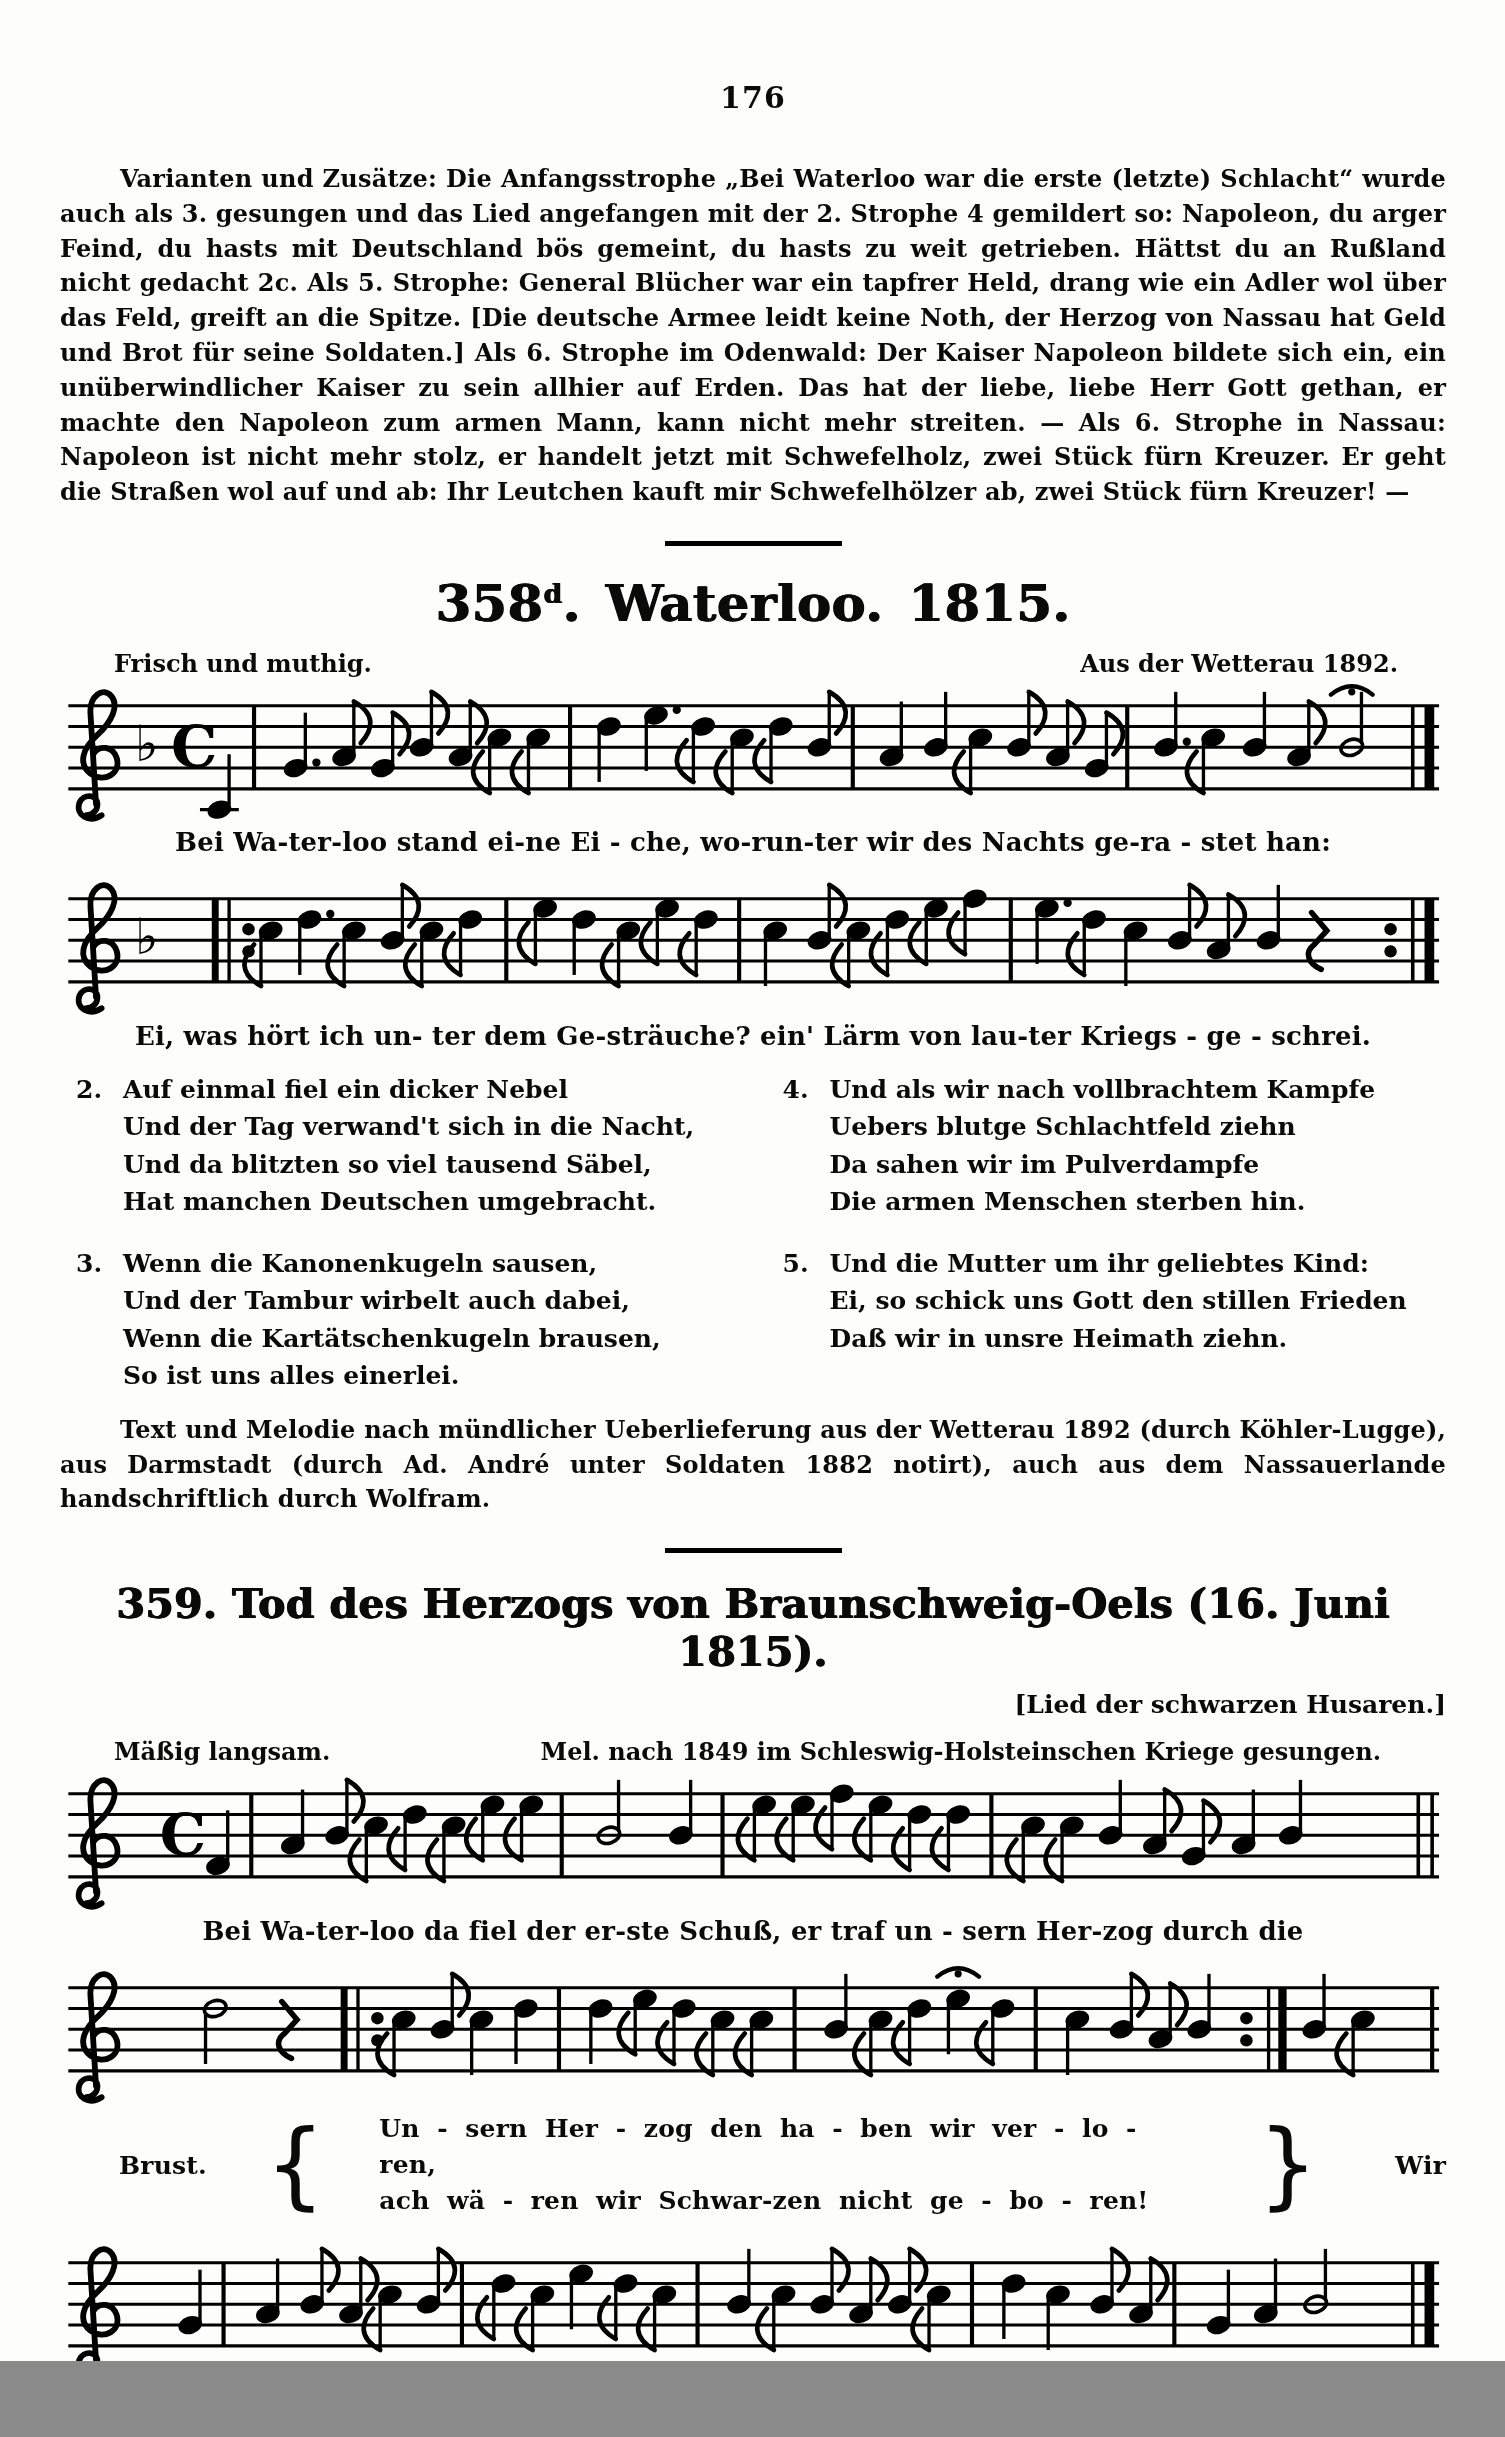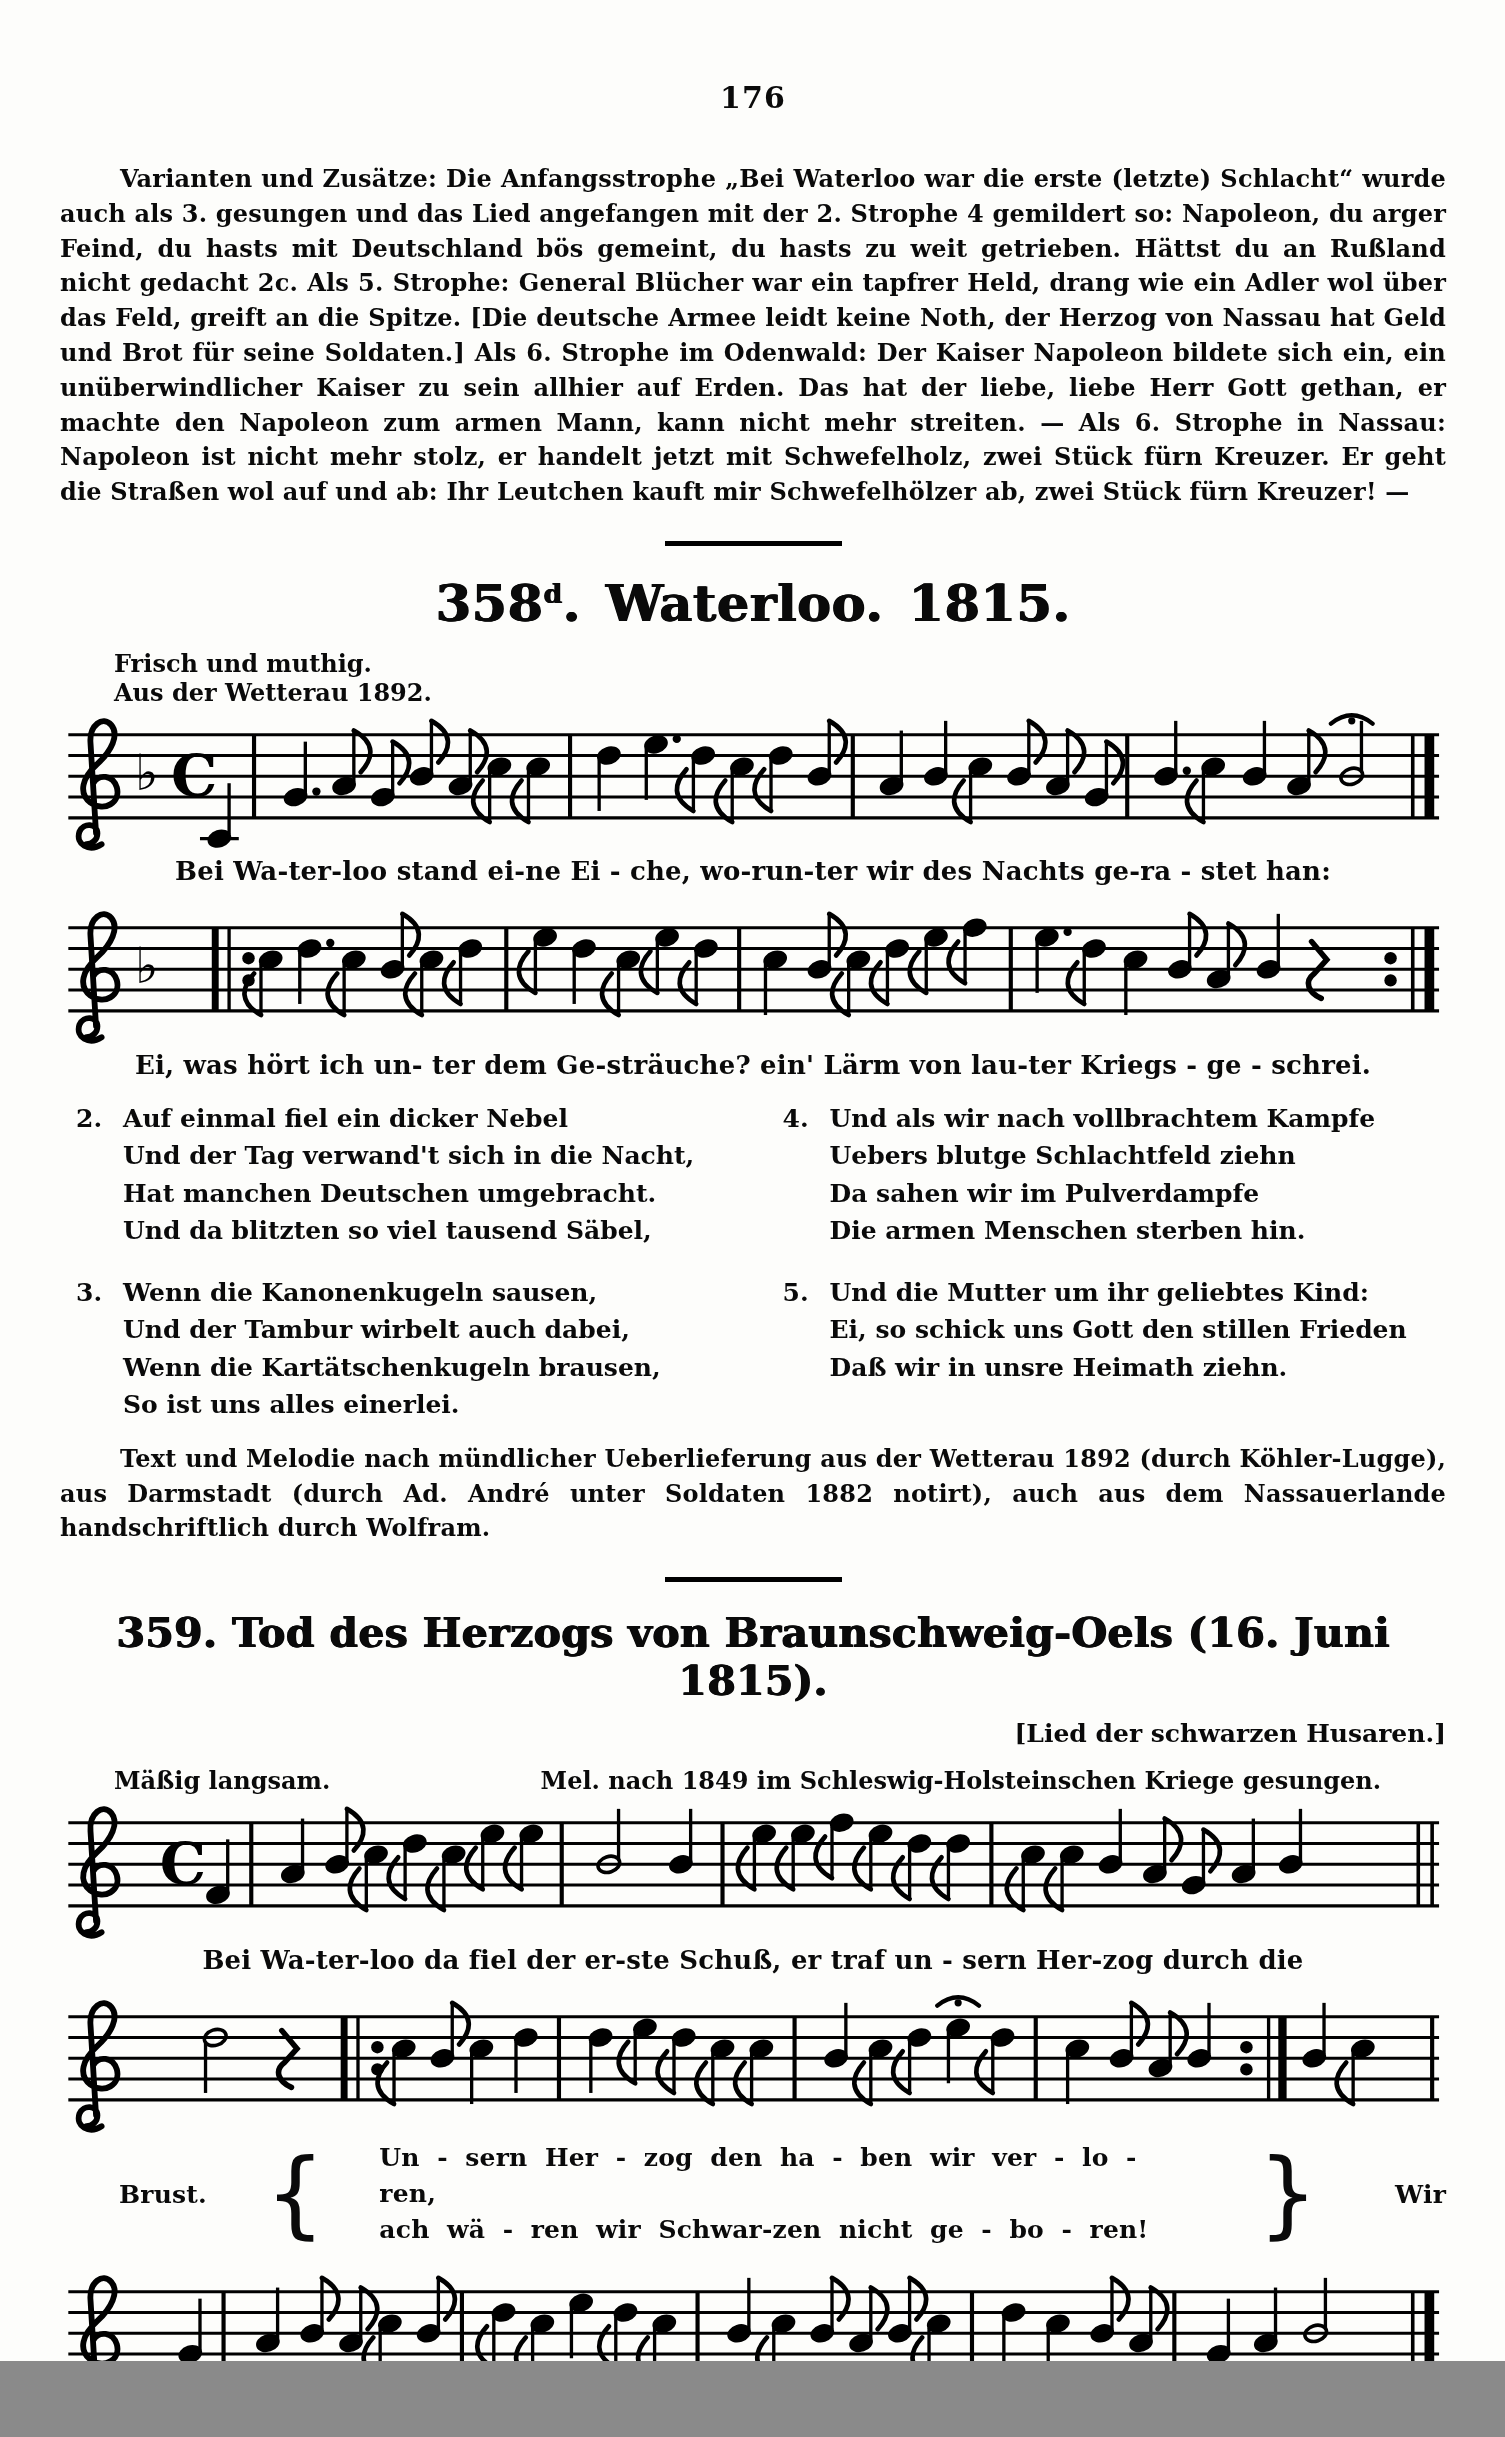--- a/index.html
+++ b/index.html
@@ -8,21 +8,21 @@
     font-family:"DejaVu Serif", serif;font-weight:bold;box-sizing:border-box;
     padding:80px 60px 0 60px;overflow:hidden;position:relative;
   }
   .pagenum{text-align:center;font-size:30px;margin:0 0 47px 0;letter-spacing:1.1px;}
   .para{font-size:24px;line-height:1.45;text-align:justify;text-indent:60px;letter-spacing:0.2px;margin:0;}
   .divider{width:177px;height:4.8px;background:#000;margin:31px auto 27px auto;}
   .thick{text-shadow:0.9px 0 currentColor,-0.4px 0 currentColor;}
   .h358{text-align:center;font-size:51px;margin:3.2px 0 16px 0;letter-spacing:0.5px;}
   .h358 .gap{display:inline-block;width:25px;}
   sup.sd{font-size:.52em;vertical-align:super;}
-  .meta-row{display:flex;justify-content:space-between;font-size:24px;padding:0 48px 0 54px;margin-bottom:0;flex-direction:column;}
+  .meta-row{display:flex;justify-content:space-between;font-size:24px;padding:0 48px 0 54px;margin-bottom:0;}
   .staff{width:100%;}
   .staff svg{width:100%;display:block;}
   .lyr{font-size:26px;text-align:center;margin:0 0 14px 0;letter-spacing:0.2px;}
   .verses{display:flex;gap:59px;font-size:25px;line-height:1.5;margin:19.4px 16px 10.8px 16px;}
   .vcol{flex:1;display:flex;flex-direction:column;gap:24px;}
   .verse{display:flex;}
   .vnum{width:47px;flex:none;}
   .footnote{margin-top:18.3px;}
   .h359{text-align:center;font-size:41px;margin:8.6px 0 14px 0;letter-spacing:0.3px;}
   .sub359{text-align:right;font-size:25px;margin:0 0 18.3px 0;}
@@ -237,22 +237,22 @@
     </div>
   <div class="lyr">Ei, was hört ich un- ter dem  Ge-sträuche?  ein' Lärm von lau-ter Kriegs - ge - schrei.</div>
 
   <div class="verses">
     <div class="vcol">
       <div class="verse">
         <span class="vnum">2.</span>
         <div>
           <div>Auf einmal fiel ein dicker Nebel</div>
           <div>Und der Tag verwand't sich in die Nacht,</div>
+          <div>Und da blitzten so viel tausend Säbel,</div>
           <div>Hat manchen Deutschen umgebracht.</div>
-          <div>Und da blitzten so viel tausend Säbel,</div>
         </div>
       </div>
       <div class="verse">
         <span class="vnum">3.</span>
         <div>
           <div>Wenn die Kanonenkugeln sausen,</div>
           <div>Und der Tambur wirbelt auch dabei,</div>
           <div>Wenn die Kartätschenkugeln brausen,</div>
           <div>So ist uns alles einerlei.</div>
         </div>

